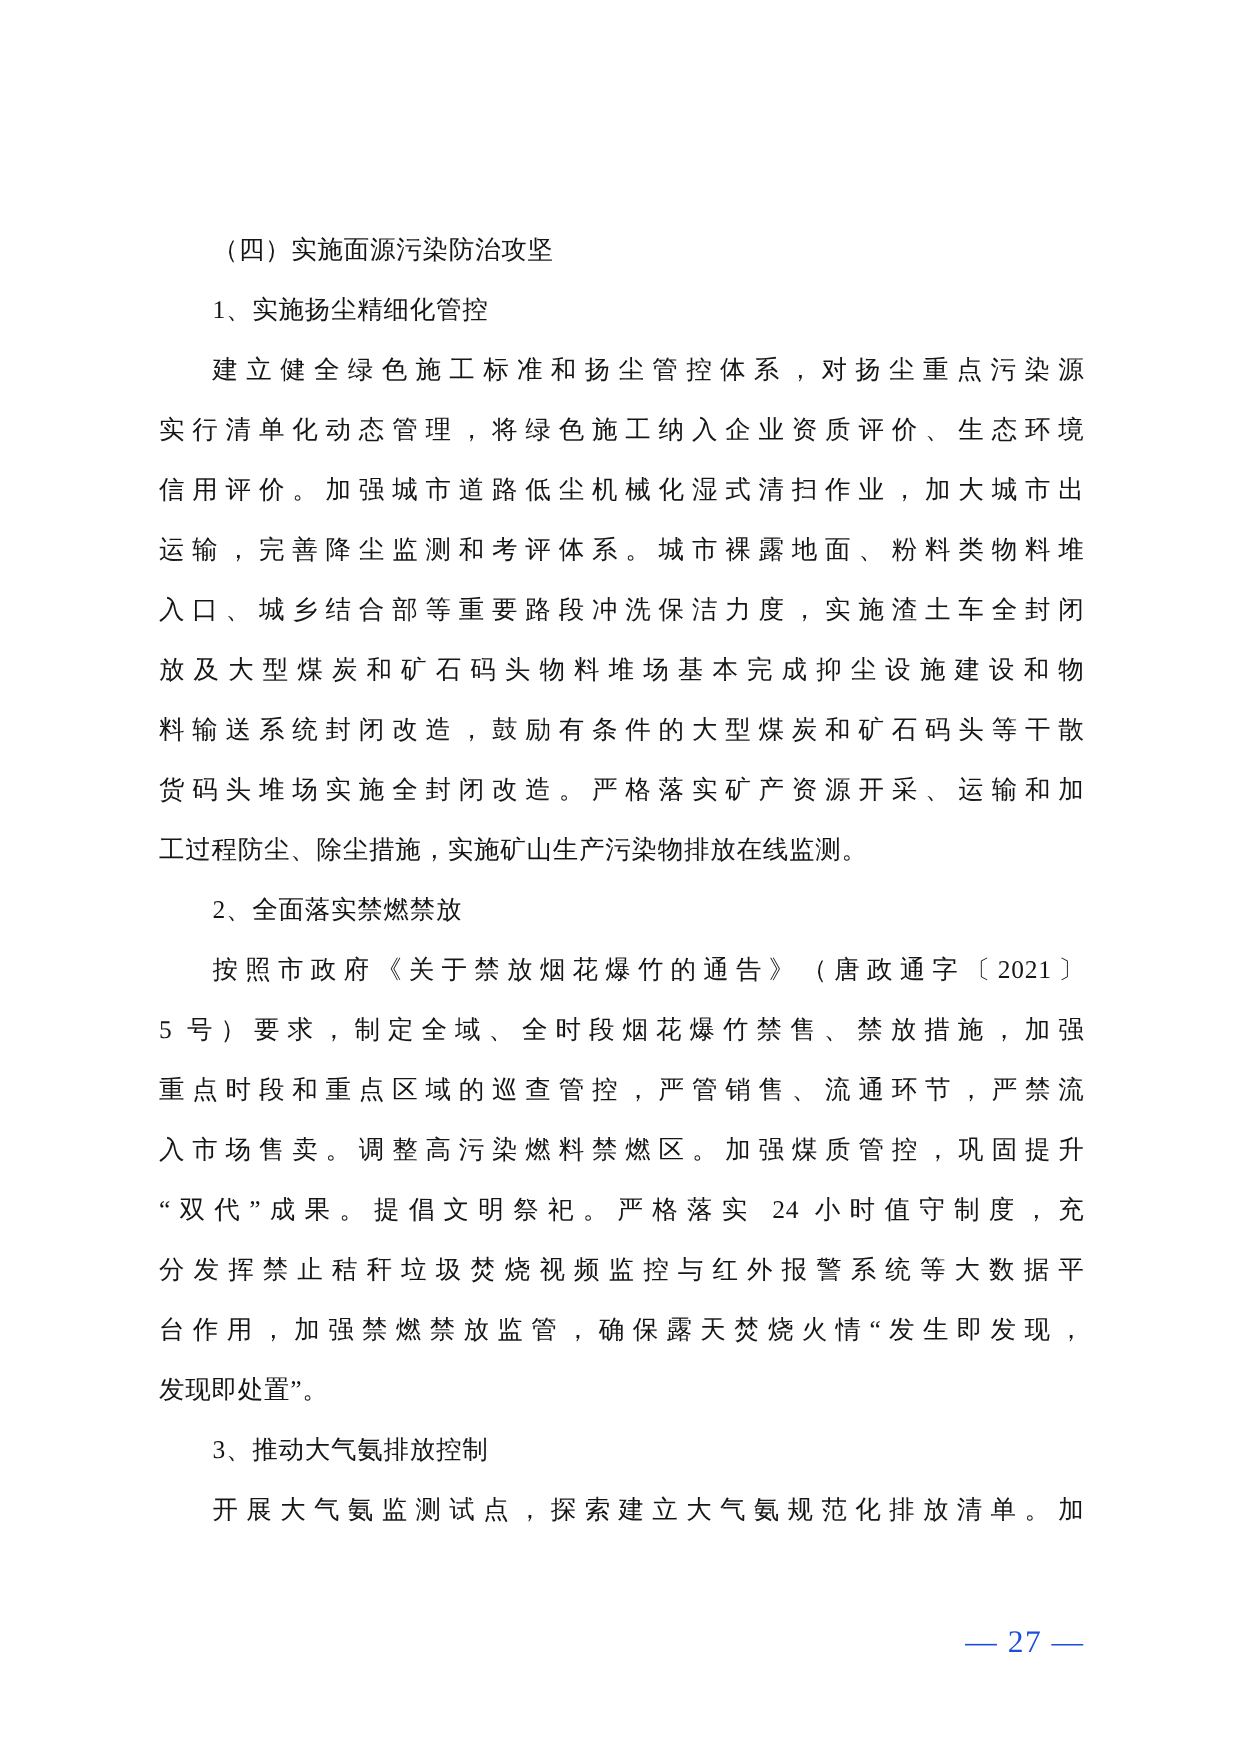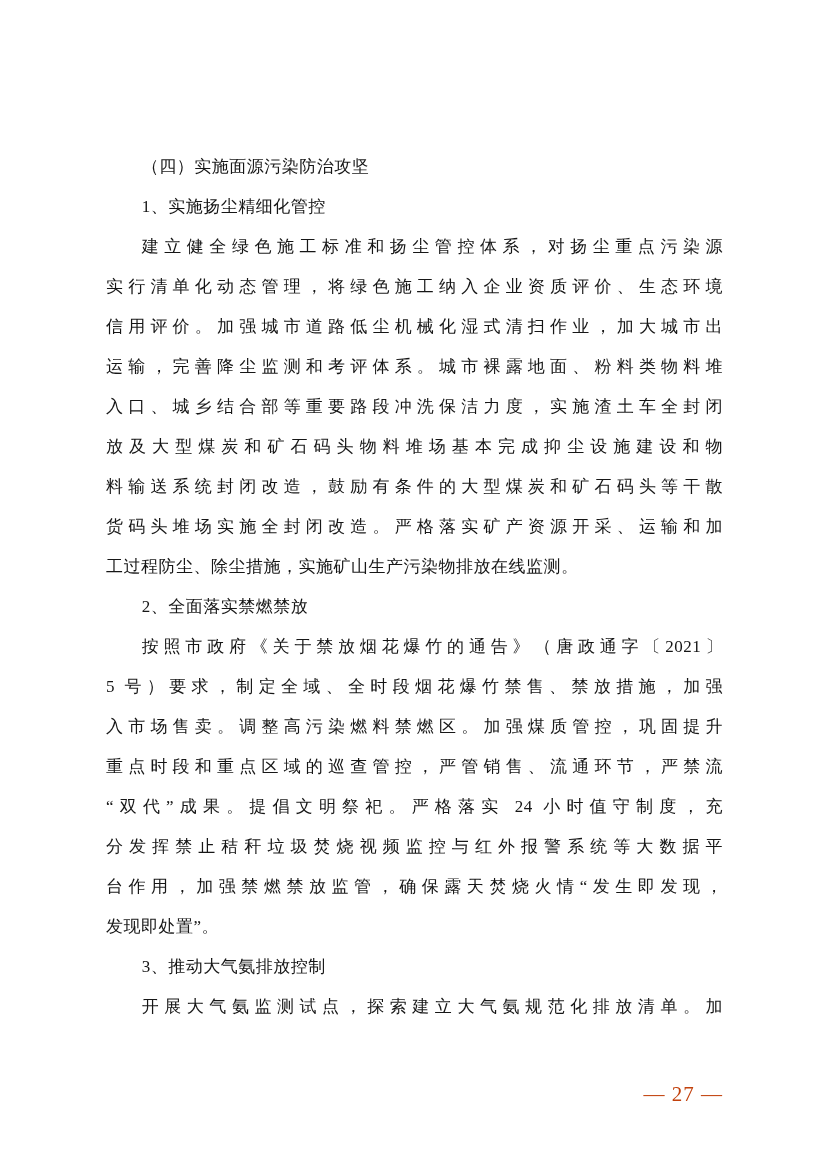--- a/index.html
+++ b/index.html
@@ -47,21 +47,21 @@
   }
   .footer {
     position: absolute;
     left: 106px;
     top: 1080px;
     width: 617px;
     text-align: right;
     text-align-last: right;
     font-size: 21px;
     line-height: 28px;
-    color: #c2410c;
+    color: #1d4ed8;
     letter-spacing: 1px;
   }
 </style>
 </head>
 <body>
 
 <div class="page">
   <div class="content">
       <div class="block heading level1">
         <div class="line indent">（四）实施面源污染防治攻坚</div>
@@ -79,22 +79,22 @@
         <div class="line justify">料输送系统封闭改造，鼓励有条件的大型煤炭和矿石码头等干散</div>
         <div class="line justify">货码头堆场实施全封闭改造。严格落实矿产资源开采、运输和加</div>
         <div class="line">工过程防尘、除尘措施，实施矿山生产污染物排放在线监测。</div>
       </div>
       <div class="block heading level2">
         <div class="line indent">2、全面落实禁燃禁放</div>
       </div>
       <div class="block paragraph">
         <div class="line justify indent">按照市政府《关于禁放烟花爆竹的通告》（唐政通字〔2021〕</div>
         <div class="line justify">5 号）要求，制定全域、全时段烟花爆竹禁售、禁放措施，加强</div>
+        <div class="line justify">重点时段和重点区域的巡查管控，严管销售、流通环节，严禁流</div>
         <div class="line justify">入市场售卖。调整高污染燃料禁燃区。加强煤质管控，巩固提升</div>
-        <div class="line justify">重点时段和重点区域的巡查管控，严管销售、流通环节，严禁流</div>
         <div class="line justify">“双代”成果。提倡文明祭祀。严格落实 24 小时值守制度，充</div>
         <div class="line justify">分发挥禁止秸秆垃圾焚烧视频监控与红外报警系统等大数据平</div>
         <div class="line justify">台作用，加强禁燃禁放监管，确保露天焚烧火情“发生即发现，</div>
         <div class="line">发现即处置”。</div>
       </div>
       <div class="block heading level2">
         <div class="line indent">3、推动大气氨排放控制</div>
       </div>
       <div class="block paragraph">
         <div class="line justify indent">开展大气氨监测试点，探索建立大气氨规范化排放清单。加</div>

